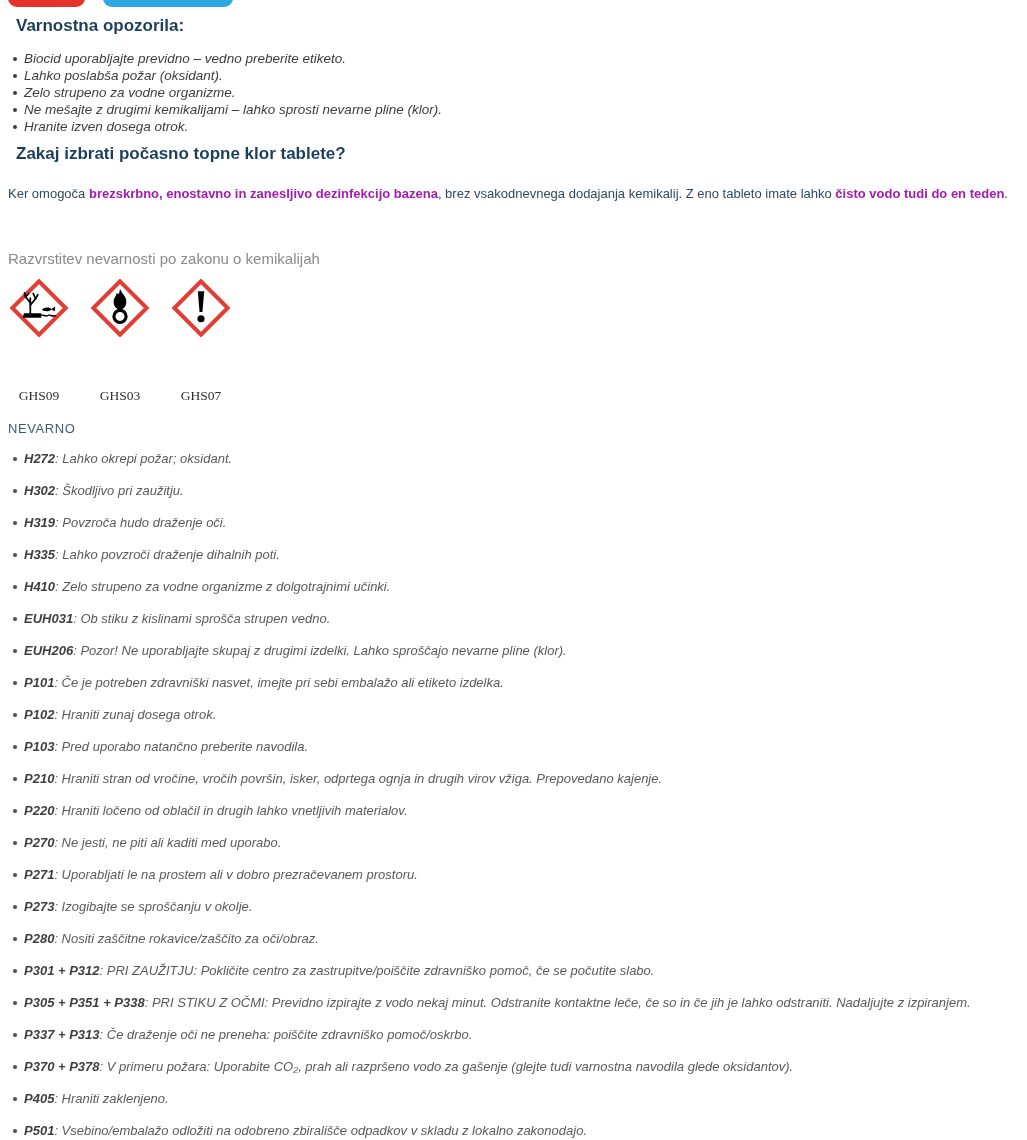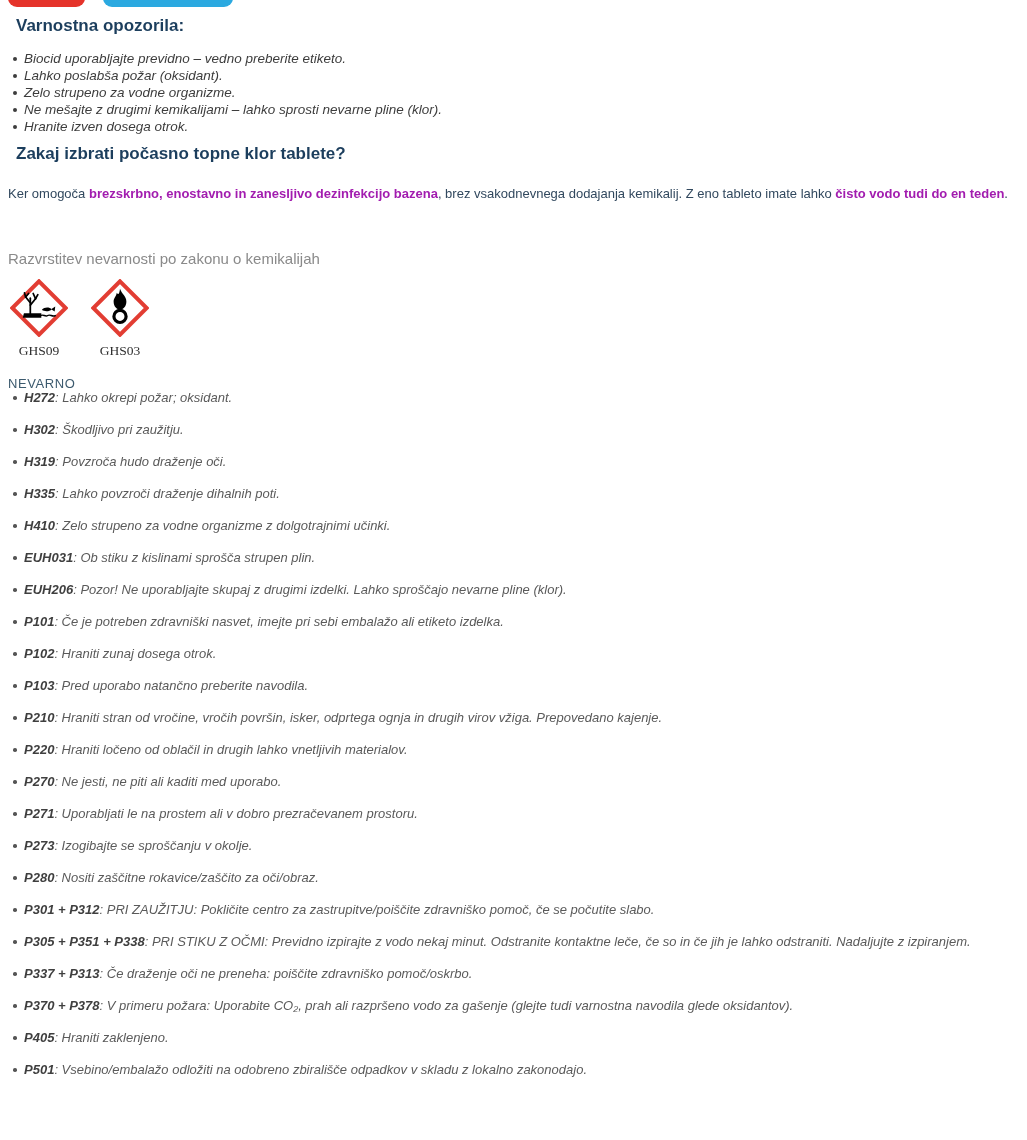--- a/index.html
+++ b/index.html
@@ -33,30 +33,30 @@
     content: ""; position: absolute; left: 1px; top: 7px;
     width: 4px; height: 4px; border-radius: 50%; background: #3d3d3d;
   }
 
   .intro { margin: 21px 0 0; font-size: 13px; line-height: 17px; color: #31485e; }
   .intro strong { font-weight: bold; color: #a21caf; }
 
   .ghs-caption { margin-top: 47px; font-size: 15px; color: #8a8a8a; line-height: 19px; }
 
   .pictos { margin-top: 11px; display: flex; }
-  .pictos figure { margin: 0 19px 0 0; width: 62px; display: flex; flex-direction: column; align-items: center; }
+  .pictos figure { margin: 0 19px 0 0; width: 62px; display: flex; flex-direction: column; align-items: center; gap: 45px; }
   .pictos svg { width: 58px; height: 58px; display: block; }
   .pictos figcaption {
     margin-top: 6px; font-family: "Liberation Serif", serif;
     font-size: 13.5px; color: #2f2f2f;
   }
 
   .signal-word { margin-top: 17px; font-size: 13px; letter-spacing: 0.6px; color: #3c5a6e; }
 
-  .hp-list { padding-left: 5px; font-size: 13px; color: #5a5a5a; }
+  .hp-list { margin-top: 16px; padding-left: 5px; font-size: 13px; color: #5a5a5a; }
   .hp-list li { position: relative; padding-left: 11px; line-height: 14px; margin-bottom: 18px; }
   .hp-list li::before {
     content: ""; position: absolute; left: 0; top: 5px;
     width: 3.5px; height: 3.5px; border-radius: 50%; background: #555555;
   }
   .hp-list strong { color: #3f3f3f; font-weight: bold; }
 </style>
 </head>
 <body>
 
@@ -107,32 +107,40 @@
 
     <figure>
       <svg viewBox="0 0 100 100">
         <path d="M50 4 L96 50 L50 96 L4 50 Z" fill="#ffffff" stroke="#e23d33" stroke-width="7"></path>
         <path d="M50 17 C53 26 61 29.5 61 39 C61 47.5 56 52.5 50 53.5 C44 52.5 39 47.5 39 39 C39 32.5 43.5 30 44.5 23.5 C46.5 28 49 27 50 17 Z" fill="#000000"></path>
         <circle cx="50" cy="64.5" r="10.5" fill="none" stroke="#000000" stroke-width="5.5"></circle>
       </svg>
       <figcaption>GHS03</figcaption>
     </figure>
 
+    <figure>
+      <svg viewBox="0 0 100 100">
+        <path d="M50 4 L96 50 L50 96 L4 50 Z" fill="#ffffff" stroke="#e23d33" stroke-width="7"></path>
+        <path d="M44.5 21 L55.5 21 L52.5 57 L47.5 57 Z" fill="#000000"></path>
+        <circle cx="50" cy="68.5" r="6.2" fill="#000000"></circle>
+      </svg>
+      <figcaption>GHS07</figcaption>
+    </figure>
 
   </div>
 
   <div class="signal-word">NEVARNO</div>
 
   <ul class="hp-list">
     <li><strong>H272</strong><span>: </span><span>Lahko okrepi požar; oksidant.</span></li>
     <li><strong>H302</strong><span>: </span><span>Škodljivo pri zaužitju.</span></li>
     <li><strong>H319</strong><span>: </span><span>Povzroča hudo draženje oči.</span></li>
     <li><strong>H335</strong><span>: </span><span>Lahko povzroči draženje dihalnih poti.</span></li>
     <li><strong>H410</strong><span>: </span><span>Zelo strupeno za vodne organizme z dolgotrajnimi učinki.</span></li>
-    <li><strong>EUH031</strong><span>: </span><span>Ob stiku z kislinami sprošča strupen plin.</span></li>
+    <li><strong>EUH031</strong><span>: </span><span>Ob stiku z kislinami sprošča strupen vedno.</span></li>
     <li><strong>EUH206</strong><span>: </span><span>Pozor! Ne uporabljajte skupaj z drugimi izdelki. Lahko sproščajo nevarne pline (klor).</span></li>
     <li><strong>P101</strong><span>: </span><span>Če je potreben zdravniški nasvet, imejte pri sebi embalažo ali etiketo izdelka.</span></li>
     <li><strong>P102</strong><span>: </span><span>Hraniti zunaj dosega otrok.</span></li>
     <li><strong>P103</strong><span>: </span><span>Pred uporabo natančno preberite navodila.</span></li>
     <li><strong>P210</strong><span>: </span><span>Hraniti stran od vročine, vročih površin, isker, odprtega ognja in drugih virov vžiga. Prepovedano kajenje.</span></li>
     <li><strong>P220</strong><span>: </span><span>Hraniti ločeno od oblačil in drugih lahko vnetljivih materialov.</span></li>
     <li><strong>P270</strong><span>: </span><span>Ne jesti, ne piti ali kaditi med uporabo.</span></li>
     <li><strong>P271</strong><span>: </span><span>Uporabljati le na prostem ali v dobro prezračevanem prostoru.</span></li>
     <li><strong>P273</strong><span>: </span><span>Izogibajte se sproščanju v okolje.</span></li>
     <li><strong>P280</strong><span>: </span><span>Nositi zaščitne rokavice/zaščito za oči/obraz.</span></li>

